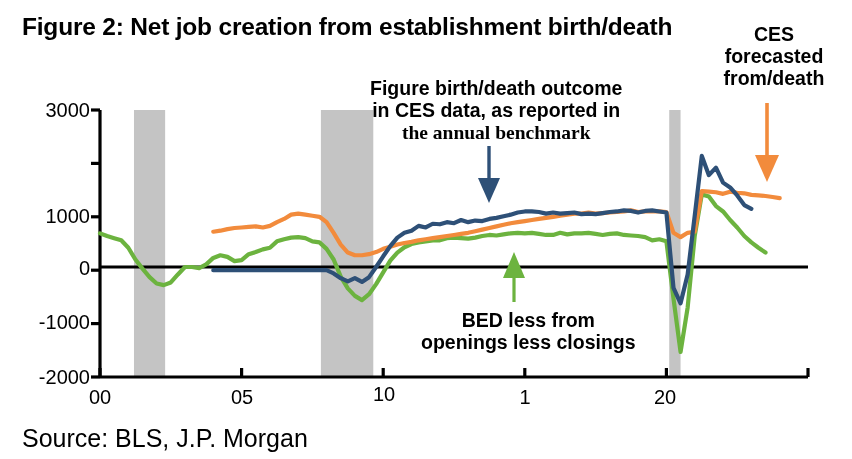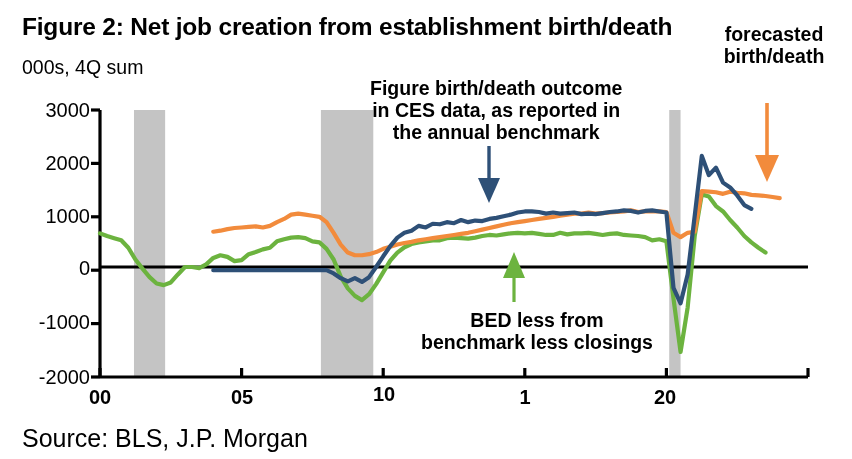--- a/index.html
+++ b/index.html
@@ -77,33 +77,32 @@
     position: absolute;
     font-size: 20px;
     font-weight: normal;
     text-align: right;
     width: 76px;
     white-space: nowrap;
   }
   .tick-label-x {
     position: absolute;
     font-size: 20px;
-    font-weight: bold;
+    font-weight: normal;
     text-align: center;
     width: 40px;
     white-space: nowrap;
   }
 </style>
 </head>
 <body>
 
 <div id="figure-root">
 
   <div class="fig-title">Figure 2: Net job creation from establishment birth/death</div>
-  <div class="fig-units">000s, 4Q sum</div>
 
   <svg class="plot-svg" id="plot-svg" width="852" height="410" viewBox="0 0 852 410">
 
     <g id="recession-bands">
         <rect x="133.9840000000013" y="110" width="31.15199999999743" height="267" fill="#c4c4c4"></rect>
         <rect x="320.8959999999987" y="110" width="52.39200000000386" height="267" fill="#c4c4c4"></rect>
         <rect x="669.2319999999975" y="110" width="11.328000000002476" height="267" fill="#c4c4c4"></rect>
       </g>
 
     <g id="axis-group">
@@ -144,42 +143,42 @@
         <polygon id="arrow-orange-head" points="767,182 755,155 779,155" fill="#f28b3c"></polygon>
       </g>
       <g>
         <line id="arrow-green-shaft" x1="514" y1="302" x2="514" y2="275" stroke="#6cb33f" stroke-width="3.2"></line>
         <polygon id="arrow-green-head" points="514,252 503,278 525,278" fill="#6cb33f"></polygon>
       </g>
     </g>
   </svg>
 
   <div class="tick-label-y" id="ylab-0" style="left:14px; top:99px;">3000</div>
-  <div class="tick-label-y" id="ylab-1" style="left:14px; top:152px;">2000</div>
   <div class="tick-label-y" id="ylab-2" style="left:14px; top:205px;">1000</div>
   <div class="tick-label-y" id="ylab-3" style="left:14px; top:257px;">0</div>
   <div class="tick-label-y" id="ylab-4" style="left:14px; top:311px;">-1000</div>
   <div class="tick-label-y" id="ylab-5" style="left:14px; top:366px;">-2000</div>
 
   <div class="tick-label-x" id="xlab-0" style="left:80px; top:386px;">00</div>
   <div class="tick-label-x" id="xlab-1" style="left:222px; top:386px;">05</div>
   <div class="tick-label-x" id="xlab-2" style="left:364px; top:383px;">10</div>
   <div class="tick-label-x" id="xlab-3" style="left:505px; top:386px;">1</div>
   <div class="tick-label-x" id="xlab-4" style="left:645px; top:386px;">20</div>
 
   <div class="anno" id="anno-blue-text">
     <div>Figure birth/death outcome</div>
     <div>in CES data, as reported in</div>
-    <div style="text-align:center;">the annual benchmark</div>
+    <div style="text-align:center;font-family:Liberation Serif, serif;">the annual benchmark</div>
   </div>
 
   <div class="anno" id="anno-orange-text">
+    <div>CES</div>
     <div>forecasted</div>
-    <div>birth/death</div>
+    <div>from/death</div>
   </div>
 
   <div class="anno" id="anno-green-text">
     <div>BED less from</div>
-    <div>benchmark less closings</div>
+    <div>openings less closings</div>
   </div>
 
   <div class="fig-source">Source: BLS, J.P. Morgan</div>
 </div>
 
 </body></html>

